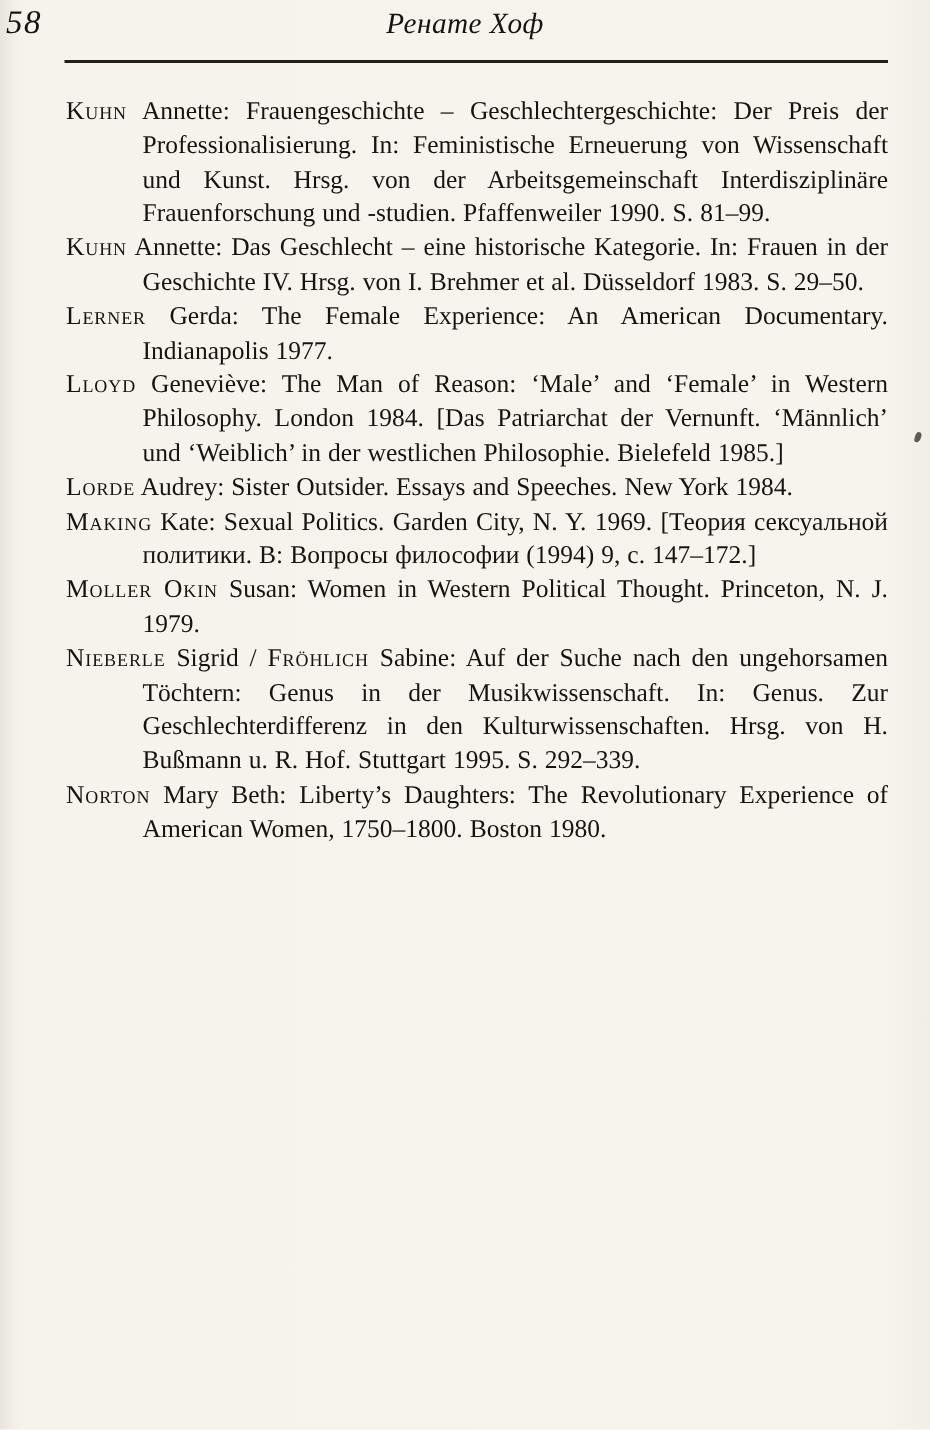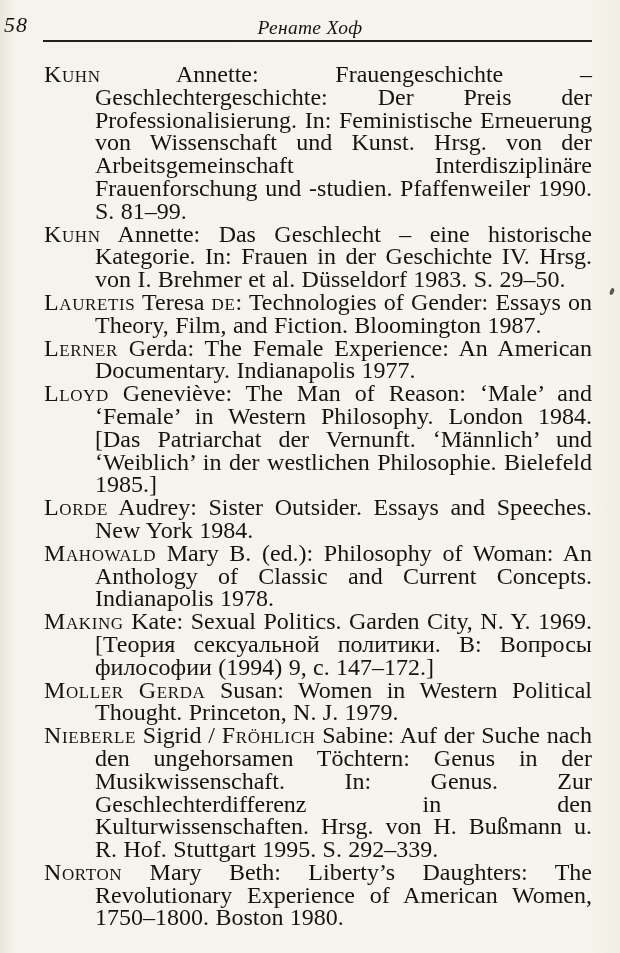--- a/index.html
+++ b/index.html
@@ -9,45 +9,45 @@
     overflow: hidden;
     background: linear-gradient(to right, #e9e5dc 0px, #f6f3ec 14px, #f7f4ed 590px, #f1eee6 620px);
     font-family: "Liberation Serif", "DejaVu Serif", serif;
     color: #17130f;
     -webkit-font-smoothing: antialiased;
   }
   .page { position: relative; box-sizing: border-box; width: 620px; height: 953px; }
   .header { position: relative; height: 38px; }
   .pagenum {
     position: absolute;
-    left: 4px; top: 12px;
+    left: 4px; top: 2px;
     font-style: italic;
     font-size: 22px;
     letter-spacing: 1px;
   }
   .running-title {
     display: block;
     text-align: center;
     font-style: italic;
     font-size: 19.5px;
-    padding-top: 17px;
+    padding-top: 6px;
     letter-spacing: 0.3px;
   }
   .rule {
     border: none;
     border-top: 2.4px solid #221e19;
     margin: 2px 28px 0 43px;
   }
   .bibliography {
     margin: 21px 28px 0 44px;
   }
   .entry {
     margin: 0;
     text-align: justify;
-    font-size: 24px;
+    font-size: 17px;
     line-height: 22.8px;
     text-indent: -51px;
     padding-left: 51px;
     word-spacing: 0.4px;
   }
   .sc { font-variant: small-caps; letter-spacing: 0.6px; }
   .speck {
     position: absolute;
     right: 6px; top: 288px;
     width: 4px; height: 7px;
@@ -62,24 +62,22 @@
 
 <div class="page">
   <div class="header">
     <span class="pagenum">58</span>
     <span class="running-title">Ренате Хоф</span>
   </div>
   <hr class="rule">
   <div class="bibliography">
       <p class="entry"><span class="sc">Kuhn</span><span> Annette: Frauengeschichte – Geschlechtergeschichte: Der Preis der Professionalisierung. In: Feministische Erneuerung von Wissenschaft und Kunst. Hrsg. von der Arbeitsgemeinschaft Interdisziplinäre Frauenforschung und -studien. Pfaffenweiler 1990. S. 81–99.</span></p>
       <p class="entry"><span class="sc">Kuhn</span><span> Annette: Das Geschlecht – eine historische Kategorie. In: Frauen in der Geschichte IV. Hrsg. von I. Brehmer et al. Düsseldorf 1983. S. 29–50.</span></p>
-      <p class="entry"><span class="sc">Lauretis</span><span> Teresa </span><span class="sc">de</span><span>: Technologies of Gender: Essays on Theory, Film, and Fiction. Bloomington 1987.</span></p>
       <p class="entry"><span class="sc">Lerner</span><span> Gerda: The Female Experience: An American Documentary. Indianapolis 1977.</span></p>
       <p class="entry"><span class="sc">Lloyd</span><span> Geneviève: The Man of Reason: ‘Male’ and ‘Female’ in Western Philosophy. London 1984. [Das Patriarchat der Vernunft. ‘Männlich’ und ‘Weiblich’ in der westlichen Philosophie. Bielefeld 1985.]</span></p>
       <p class="entry"><span class="sc">Lorde</span><span> Audrey: Sister Outsider. Essays and Speeches. New York 1984.</span></p>
-      <p class="entry"><span class="sc">Mahowald</span><span> Mary B. (ed.): Philosophy of Woman: An Anthology of Classic and Current Concepts. Indianapolis 1978.</span></p>
       <p class="entry"><span class="sc">Making</span><span> Kate: Sexual Politics. Garden City, N. Y. 1969. [Теория сексуальной политики. В: Вопросы философии (1994) 9, с. 147–172.]</span></p>
-      <p class="entry"><span class="sc">Moller Gerda</span><span> Susan: Women in Western Political Thought. Princeton, N. J. 1979.</span></p>
+      <p class="entry"><span class="sc">Moller Okin</span><span> Susan: Women in Western Political Thought. Princeton, N. J. 1979.</span></p>
       <p class="entry"><span class="sc">Nieberle</span><span> Sigrid / </span><span class="sc">Fröhlich</span><span> Sabine: Auf der Suche nach den ungehorsamen Töchtern: Genus in der Musikwissenschaft. In: Genus. Zur Geschlechterdifferenz in den Kulturwissenschaften. Hrsg. von H. Bußmann u. R. Hof. Stuttgart 1995. S. 292–339.</span></p>
       <p class="entry"><span class="sc">Norton</span><span> Mary Beth: Liberty’s Daughters: The Revolutionary Experience of American Women, 1750–1800. Boston 1980.</span></p>
     </div>
   <div class="speck"></div>
 </div>
 
 </body></html>

